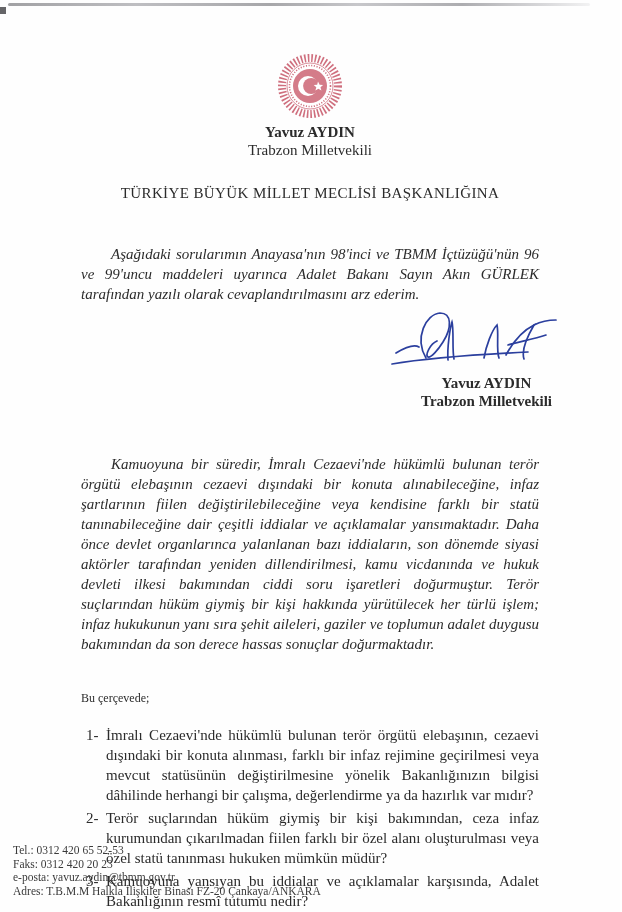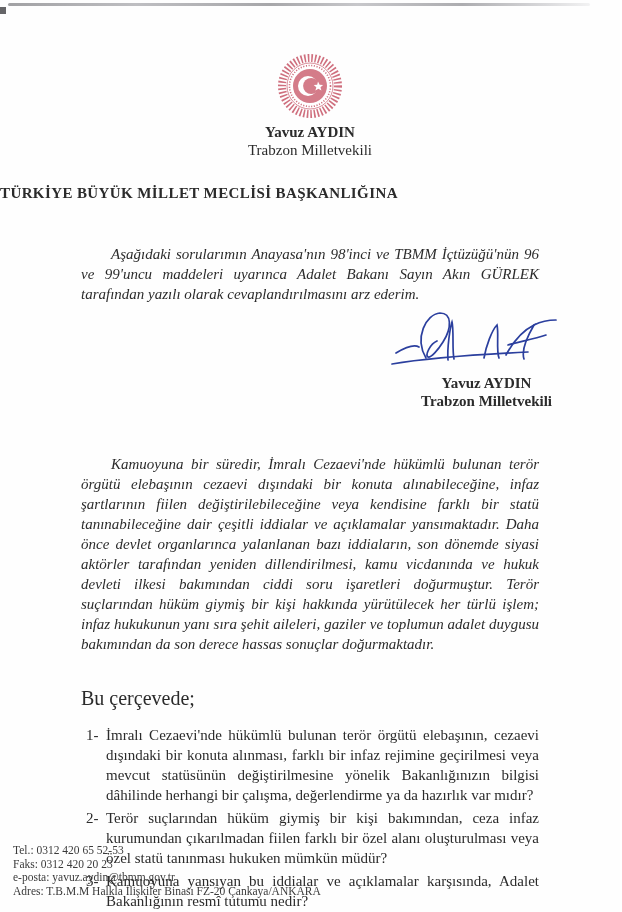--- a/index.html
+++ b/index.html
@@ -19,36 +19,36 @@
   }
   .scan-corner {
     position:absolute; top:7px; left:0; width:6px; height:7px;
     background:#4a4a4e; opacity:.85;
   }
   .header { text-align:center; padding-top:54px; }
   .logo { display:block; margin:0 auto; }
   .header-name { margin-top:6px; font-weight:bold; font-size:15px; line-height:17px; }
   .header-line { font-size:15px; line-height:18px; }
   .recipient {
-    margin-top:26px; text-align:left;
-    font-weight:bold; font-size:15px; letter-spacing:.4px;
+    margin-top:26px; text-align:center;
+    font-weight:normal; font-size:15px; letter-spacing:.4px;
   }
   .para {
     margin:0 81px; text-indent:30px; text-align:justify;
     font-size:15px; line-height:20px;font-style:italic;
   }
   .intro { margin-top:42px; }
   .sig-area { margin:4px 52px 0 0; text-align:right; height:66px; }
   .sig-svg { display:inline-block; }
   .signer {
     width:max-content; margin:0 68px 0 auto; text-align:center;
     font-weight:bold; font-size:15px; line-height:18px;
   }
   .body-par { margin-top:44px; }
-  .framework { margin:34px 81px 1px; font-size:20px; line-height:20px; }
+  .framework { margin:34px 81px 1px; font-size:12px; line-height:20px; }
   .qlist { margin:17px 81px 0 86px; }
   .q-item { display:flex; font-size:15px; line-height:20px; margin-bottom:3px; }
   .q-num { flex:0 0 20px; }
   .q-text { flex:1; text-align:justify; }
   .footer {
     position:absolute; left:13px; bottom:14px;
     font-size:11.5px; line-height:13.5px; color:#3a3a3a;
   }
 </style>
 </head>

